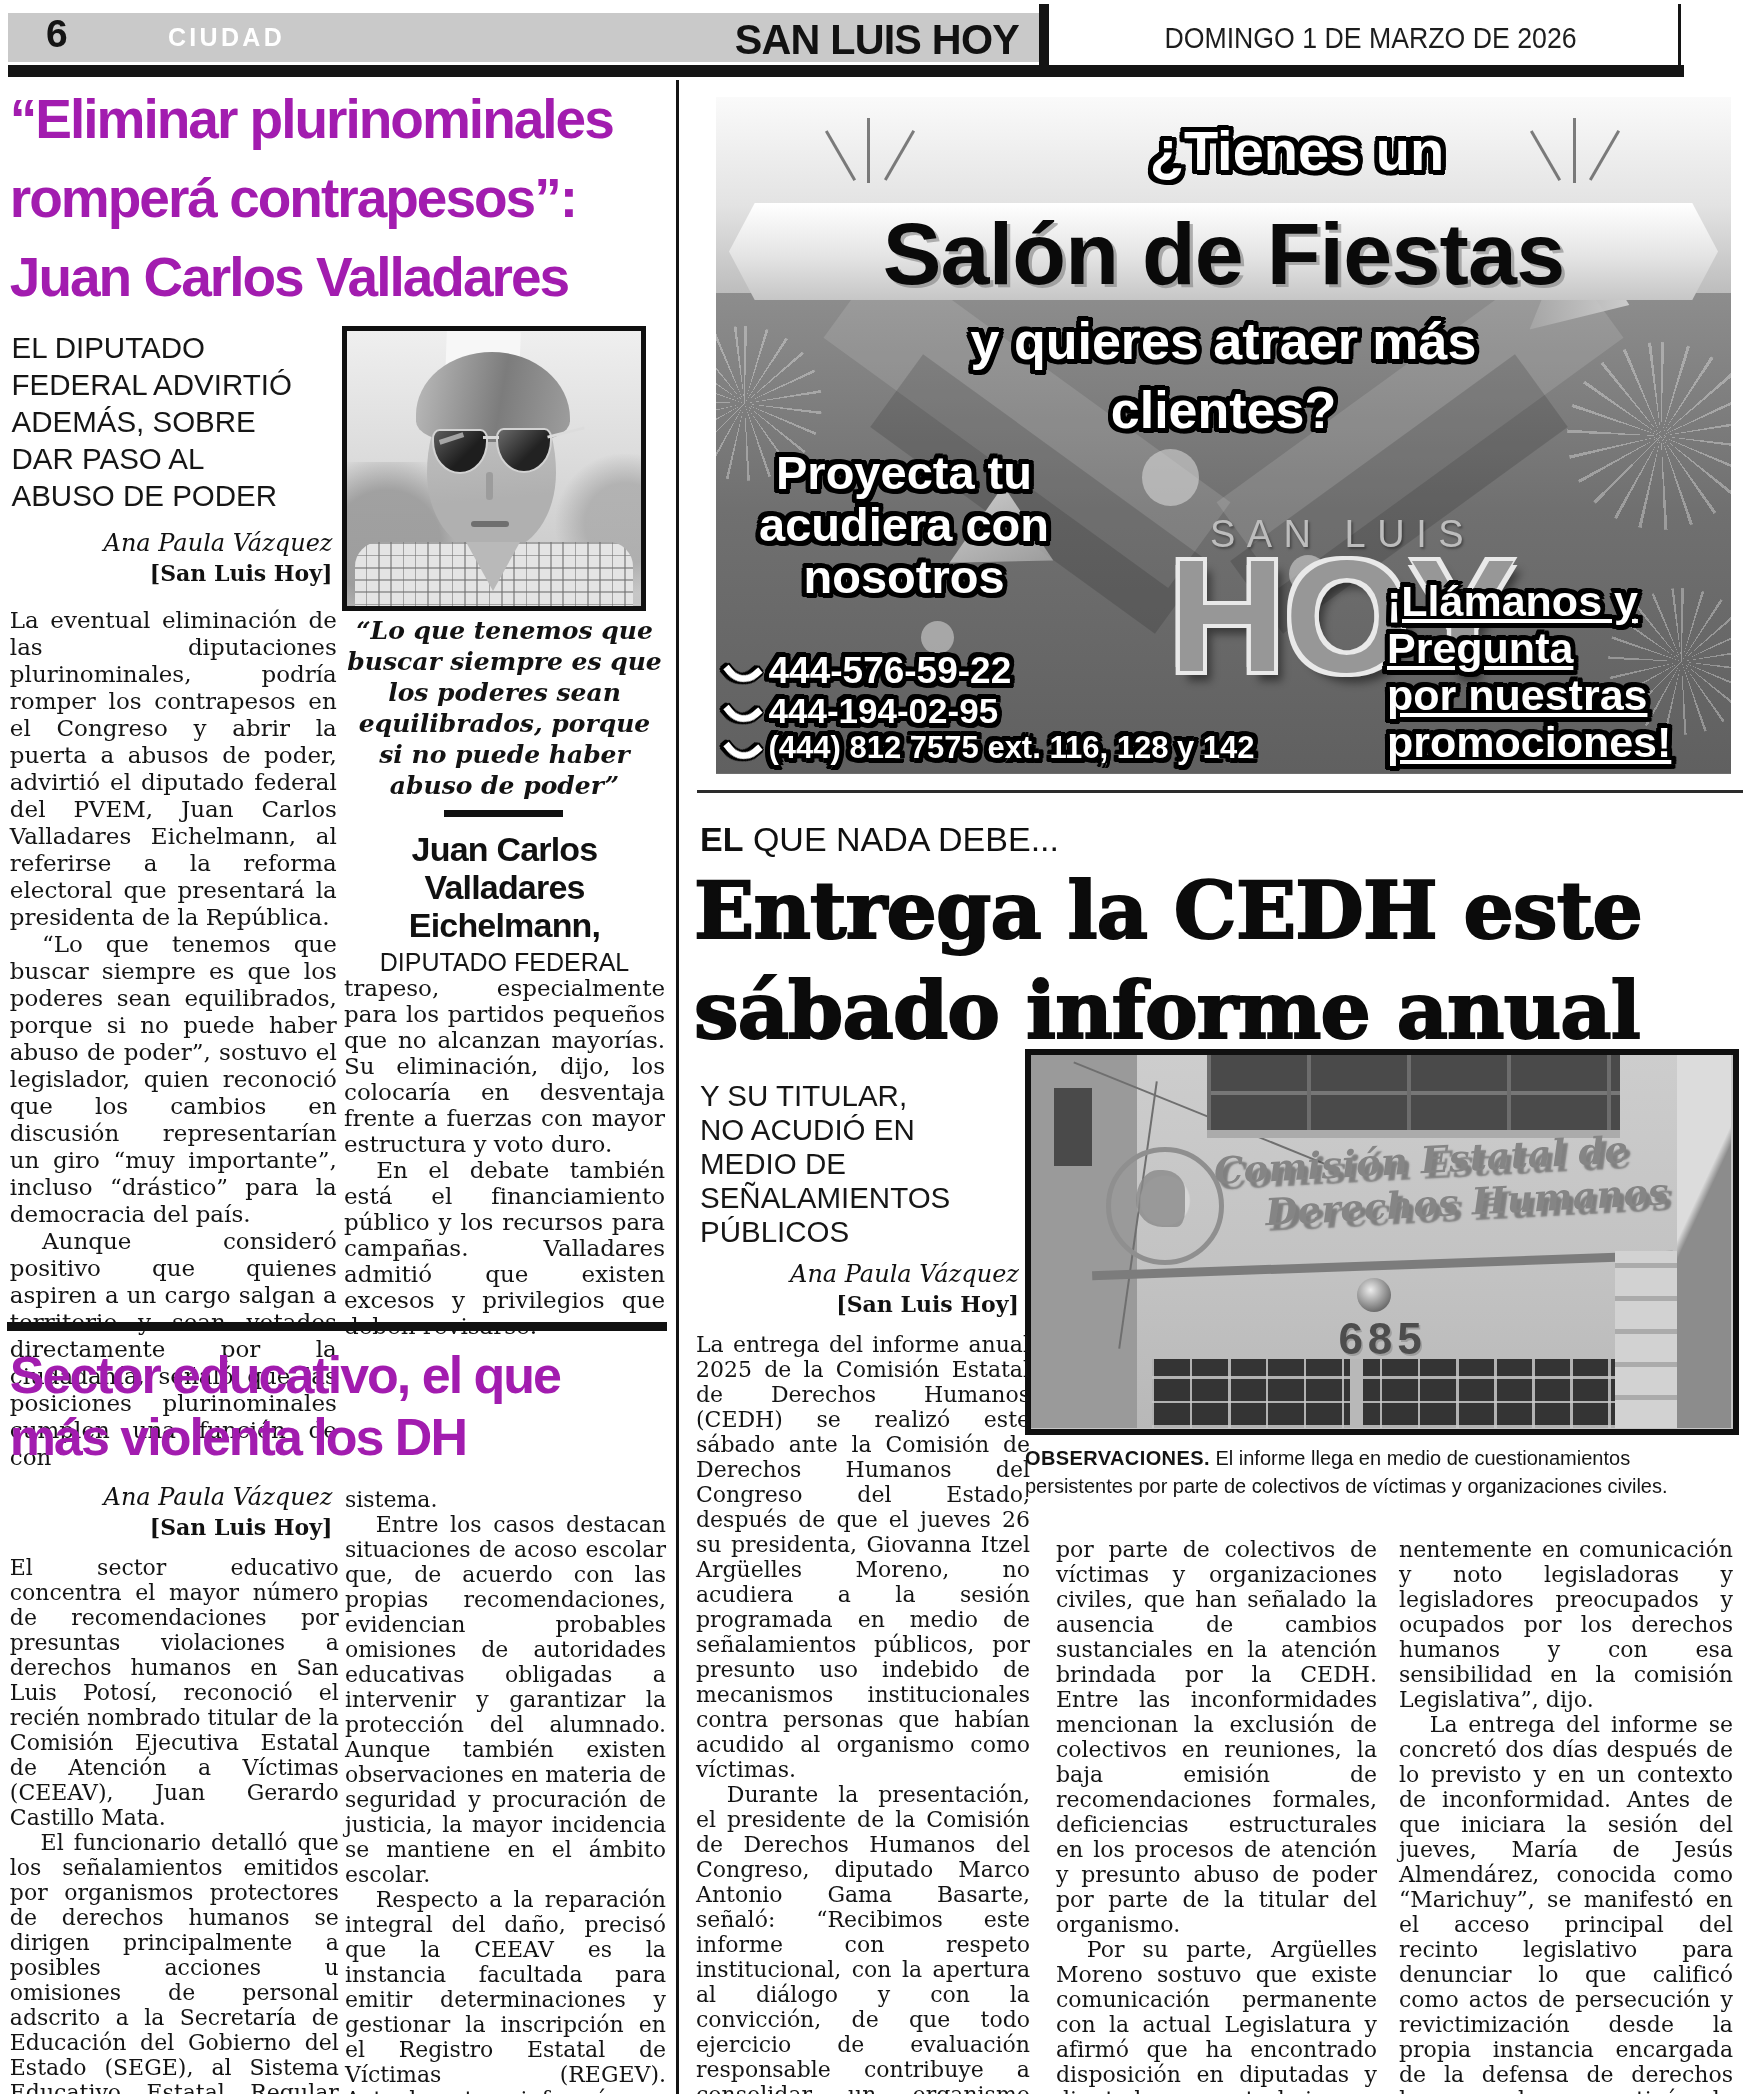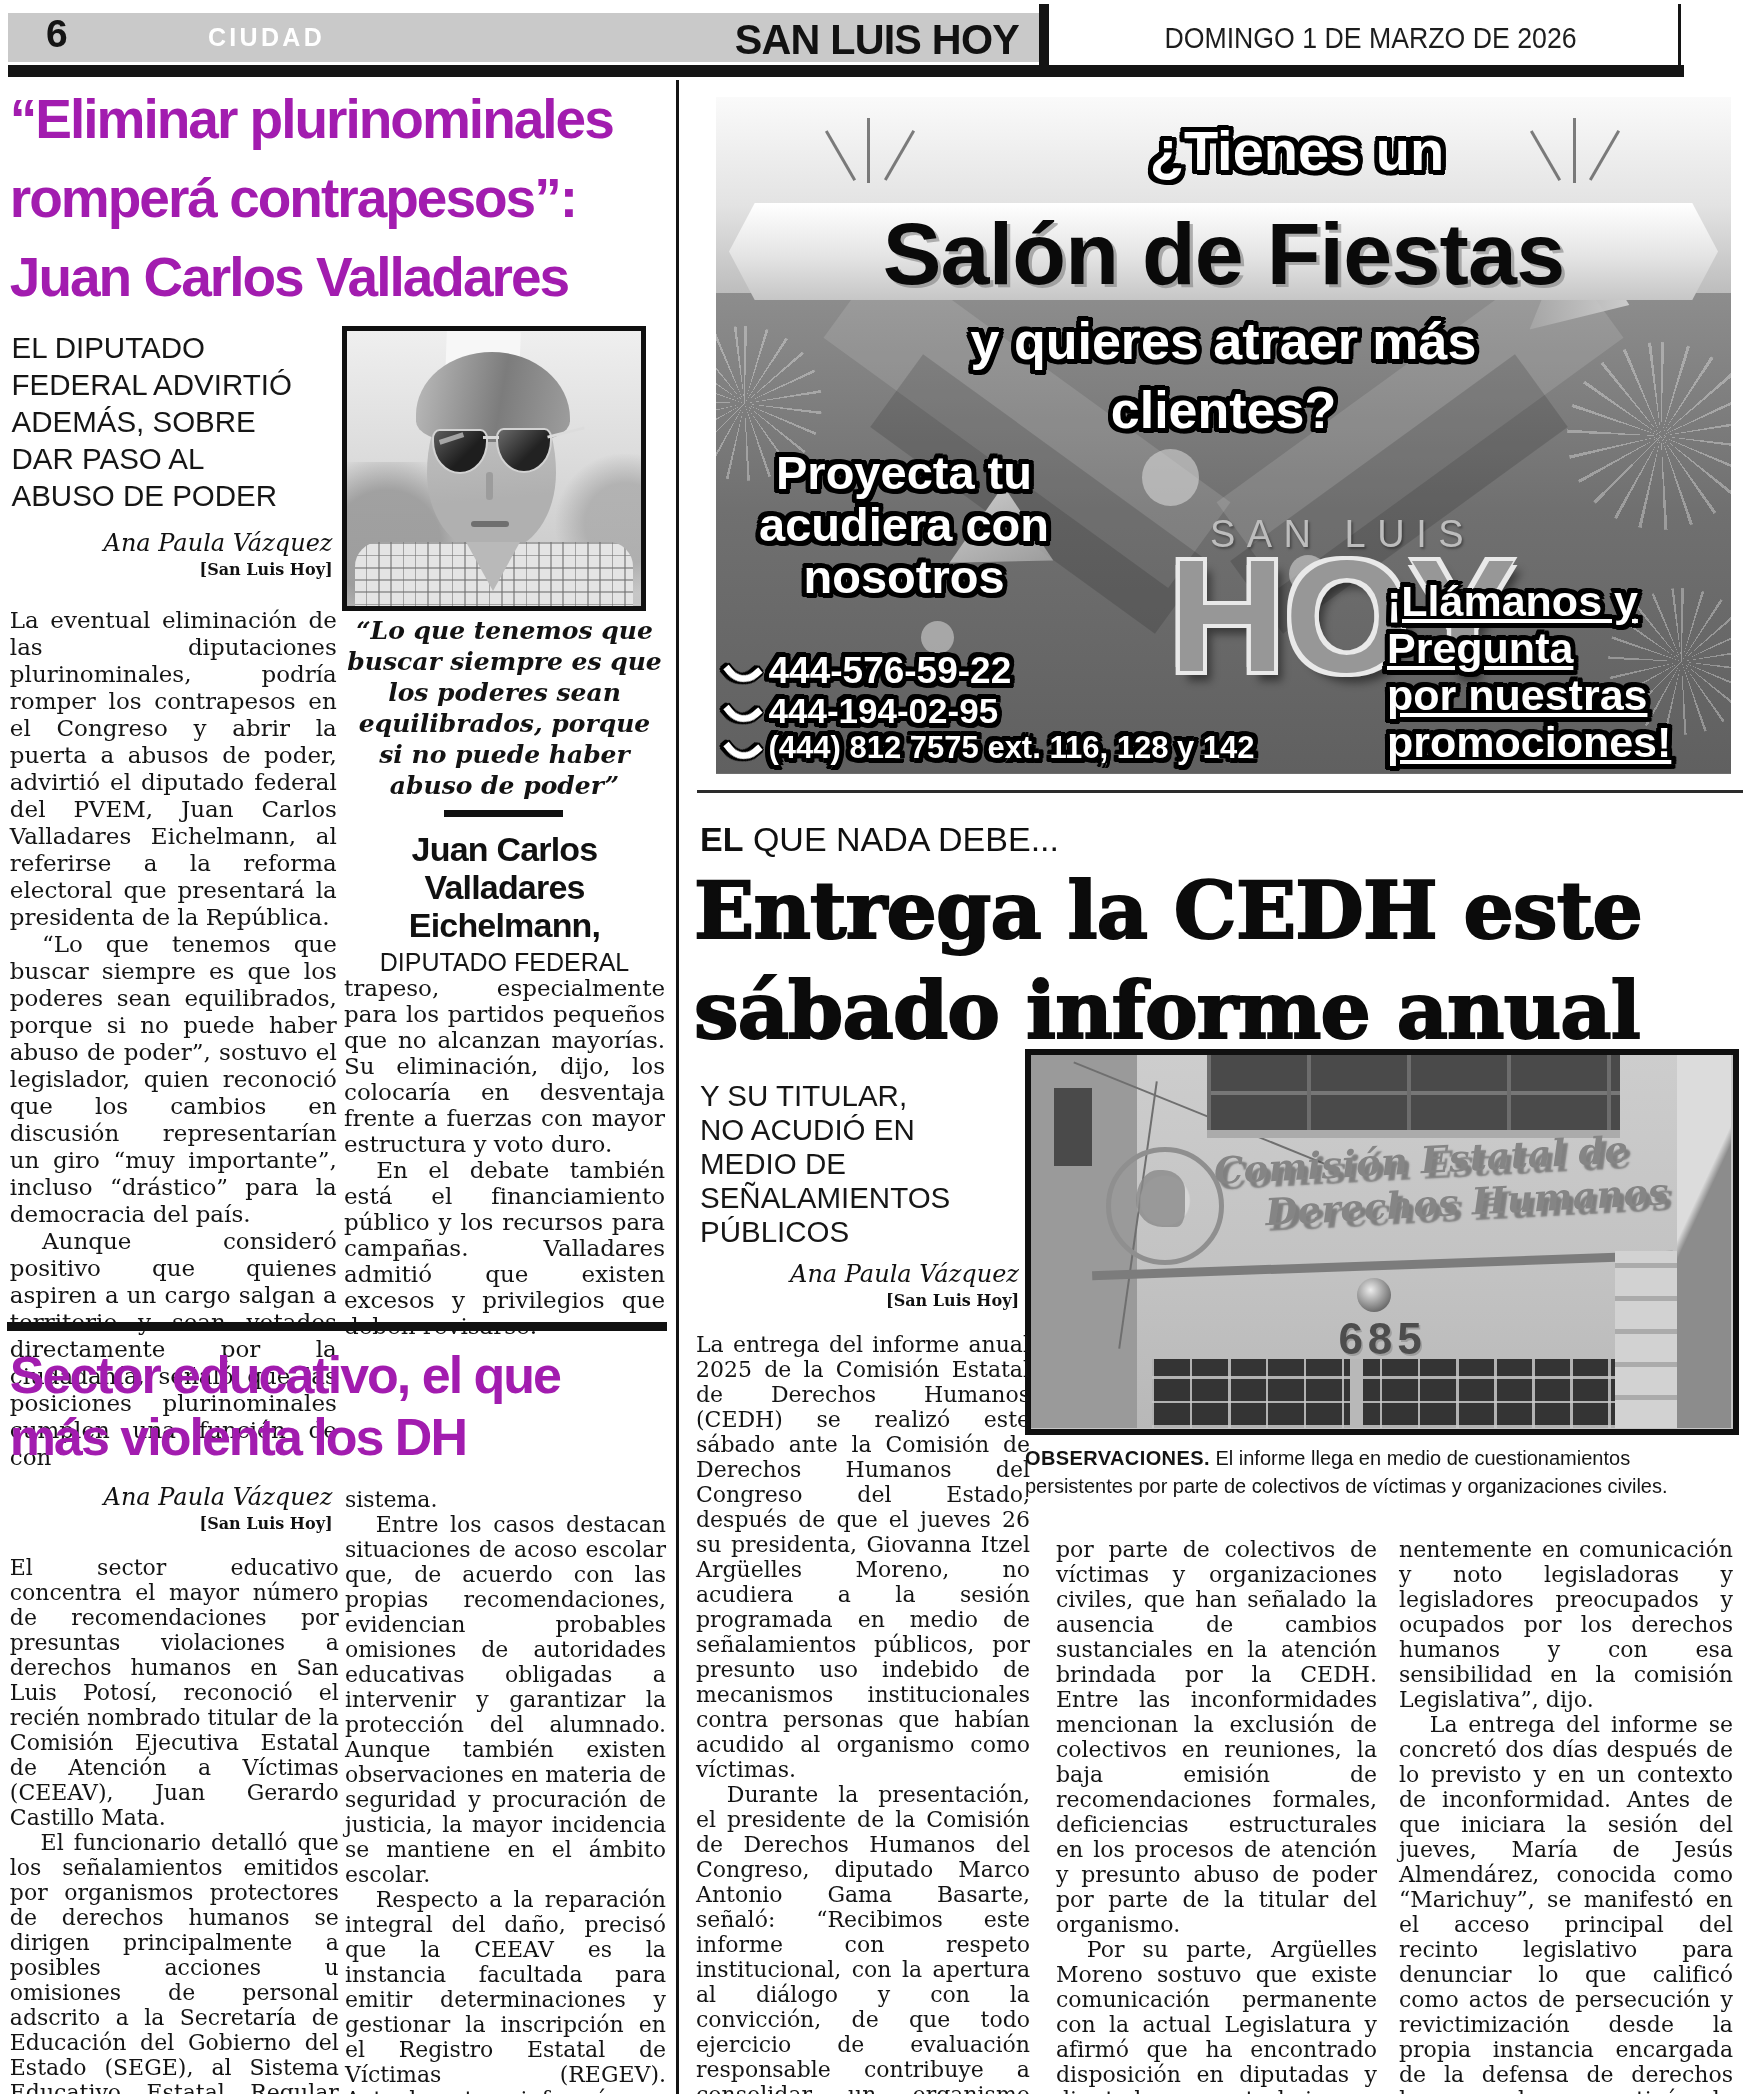--- a/index.html
+++ b/index.html
@@ -2,35 +2,35 @@
 <html lang="es" style="font-size:13px"><head>
 <meta charset="utf-8">
 <style>
   html,body{margin:0;padding:0;background:#ffffff;}
   .page{position:relative;width:1743px;height:2095px;background:#fff;overflow:hidden;
         font-family:"Liberation Sans",sans-serif;color:#111;}
   .abs{position:absolute;}
   
   .hdr-band{left:8.2px;top:13px;width:1038px;height:49px;background:#c9c9c9;}
   .hdr-num{left:46px;top:11.5px;font-size:39px;font-weight:bold;color:#141414;}
-  .hdr-sec{left:168px;top:23px;font-size:25px;font-weight:bold;color:#fff;letter-spacing:3.3px;margin-left:40px;}
+  .hdr-sec{left:168px;top:23px;font-size:25px;font-weight:bold;color:#fff;letter-spacing:3.3px;}
   .hdr-mast{left:573px;top:14.7px;width:446px;text-align:right;font-size:43px;font-weight:bold;
             letter-spacing:-0.8px;color:#121212;transform:scaleX(.96);transform-origin:right;}
   .hdr-vbar{left:1039px;top:4.1px;width:9.8px;height:61px;background:#141414;}
   .hdr-date{left:1088px;top:22px;width:565px;text-align:center;font-size:29px;color:#1d1d1d;
             transform:scaleX(.92);}
   .hdr-rline{left:1678px;top:4.1px;width:2.5px;height:61px;background:#141414;}
   .hdr-hbar{left:8.2px;top:65px;width:1676px;height:11.5px;background:#141414;}
   .vrule-main{left:676px;top:80px;width:3.3px;height:2015px;background:#141414;}
   
   .headline-sans{font-weight:bold;color:#a21caf;letter-spacing:-2px;}
   .subhead{color:#161616;}
   .byline{text-align:right;}
   .by-author{font-family:"DejaVu Serif",serif;font-style:italic;font-size:24px;}
-  .by-outlet{font-family:"DejaVu Serif",serif;font-weight:bold;font-size:16px;margin-top:3.3px;}
+  .by-outlet{font-family:"DejaVu Serif",serif;font-weight:bold;font-size:22px;margin-top:3.3px;}
   .body{font-family:"DejaVu Serif","Liberation Serif",serif;text-align:justify;color:#141414;
         hyphens:auto;-webkit-hyphens:auto;}
   .body p{margin:0;}
   .body p.ind{text-indent:1.4em;}
   
   .a1-headline{left:9.8px;top:80px;width:659px;font-size:55px;line-height:79px;}
   .a1-subhead{left:11.5px;top:329px;width:288px;font-size:29.5px;line-height:37px;}
   .a1-byline{left:11.5px;top:529px;width:321px;}
   .a1-col1{left:9.8px;top:607px;width:327px;font-size:23px;line-height:27px;}
   .a1-photo{left:342px;top:326px;width:304px;height:285px;border:5.7px solid #101010;box-sizing:border-box;overflow:hidden;background:linear-gradient(180deg,#efefef,#d8d8d8 55%,#c4c4c4);}

